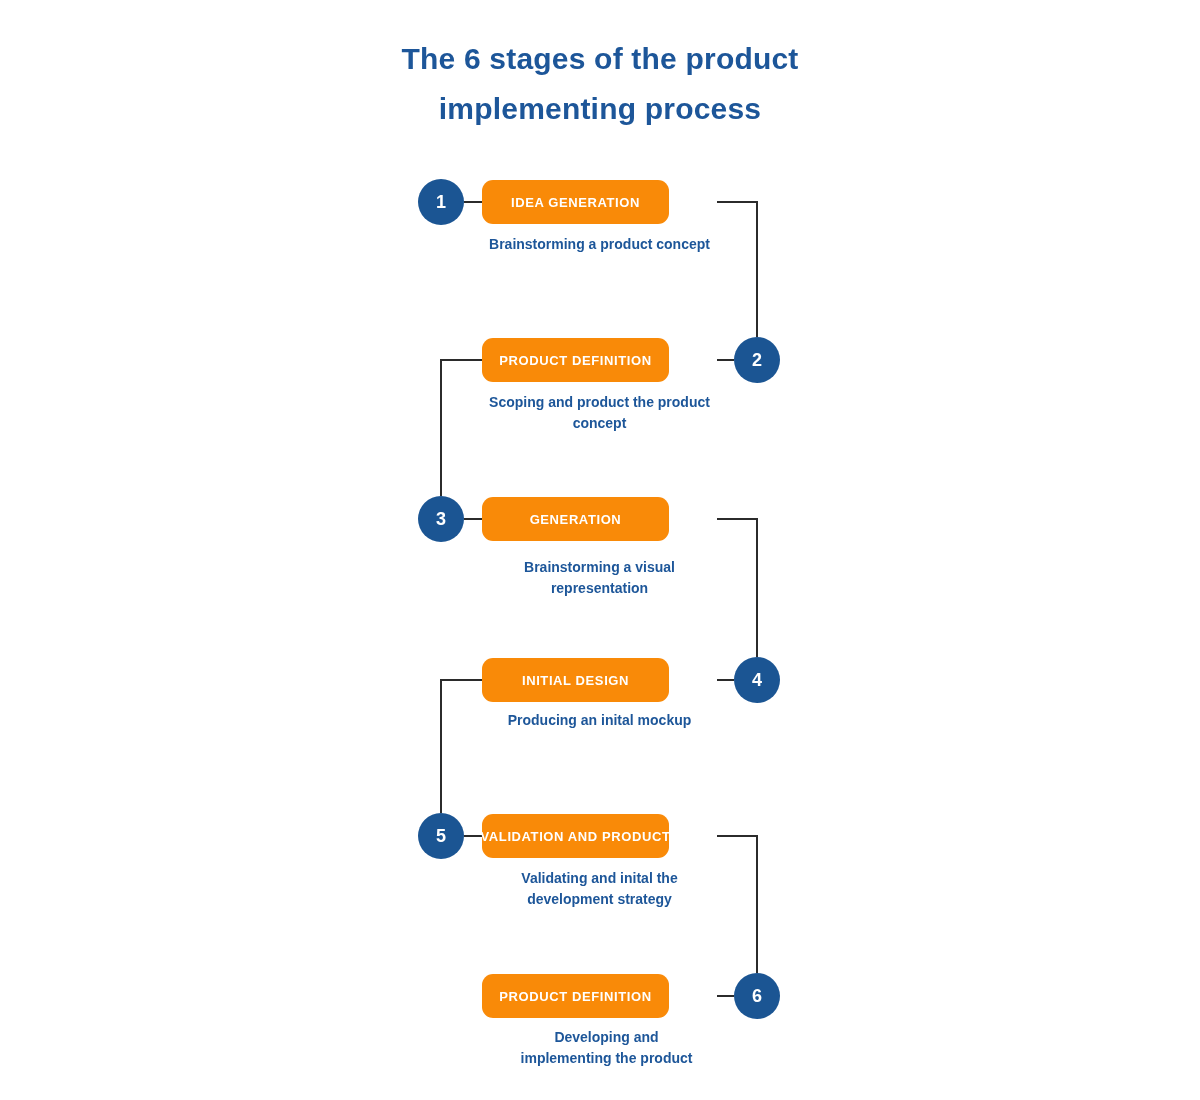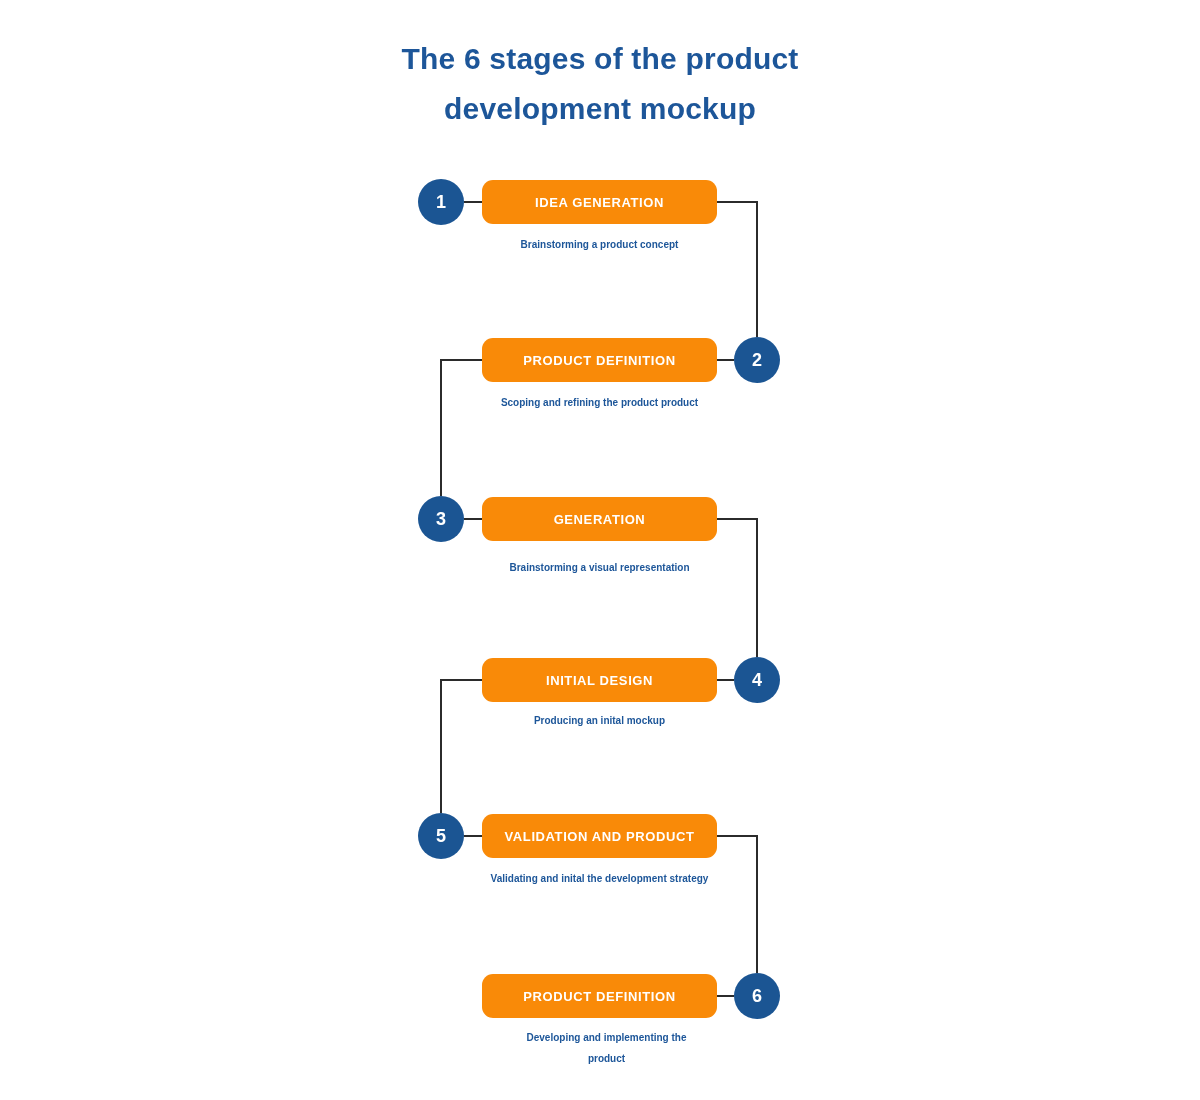--- a/index.html
+++ b/index.html
@@ -55,21 +55,21 @@
   .stage {
     position: absolute;
     left: 0;
     width: 1200px;
     height: 0;
   }
 
   .bar {
     position: absolute;
     left: 482px;
-    width: 235px;
+    width: 187px;
     height: 44px;
     background: #f98a08;
     border-radius: 11px;
     display: flex;
     align-items: center;
     justify-content: center;
     box-sizing: border-box;
   }
   .bar-label {
     color: #ffffff;
@@ -96,41 +96,41 @@
     font-weight: bold;
     line-height: 1;
   }
   .circle.left  { left: 418px; }
   .circle.right { left: 734px; }
 
   .desc {
     position: absolute;
     text-align: center;
     color: #1d5699;
-    font-size: 10px;
+    font-size: 14px;
     font-weight: bold;
     line-height: 21px;
   }
   .desc.wide {
     left: 479px;
     width: 241px;
   }
   .desc.narrow {
     left: 514px;
     width: 185px;
   }
 </style>
 </head>
 <body>
 
 <div class="canvas">
 
   <div class="title">
     <div>The 6 stages of the product</div>
-    <div>development mockup</div>
+    <div>implementing process</div>
   </div>
 
   <svg class="connector-layer" width="1200" height="1100" viewBox="0 0 1200 1100" xmlns="http://www.w3.org/2000/svg">
     <g fill="none" stroke="#2b2b2b" stroke-width="2" stroke-linecap="butt">
 
       <path d="M464,202 L482,202"></path>
 
       <path d="M717,202 L757,202 L757,337"></path>
 
       <path d="M734,360 L717,360"></path>
@@ -165,21 +165,21 @@
       <div class="desc wide" style="top:32px">Brainstorming a product concept</div>
     </div>
 
     <div class="stage" style="top:360px">
       <div class="circle right" style="top:-23px">
         <span class="circle-num">2</span>
       </div>
       <div class="bar" style="top:-22px">
         <span class="bar-label">PRODUCT DEFINITION</span>
       </div>
-      <div class="desc wide" style="top:32px">Scoping and refining the product product</div>
+      <div class="desc wide" style="top:32px">Scoping and product the product concept</div>
     </div>
 
     <div class="stage" style="top:519px">
       <div class="circle left" style="top:-23px">
         <span class="circle-num">3</span>
       </div>
       <div class="bar" style="top:-22px">
         <span class="bar-label">GENERATION</span>
       </div>
       <div class="desc wide" style="top:38px">Brainstorming a visual representation</div>

